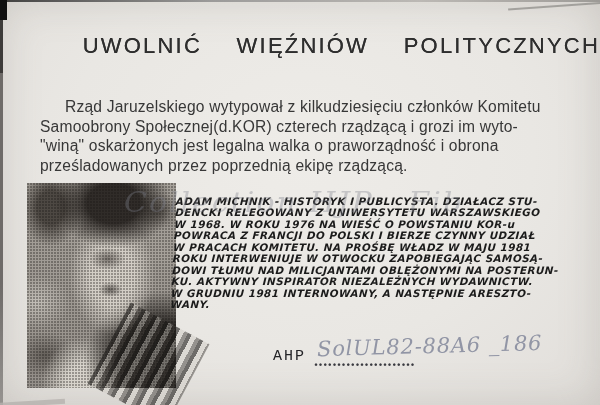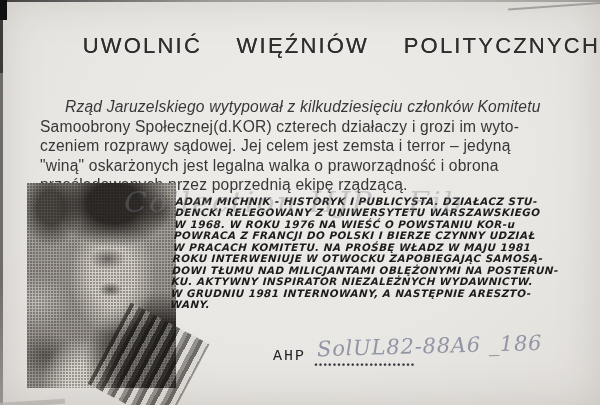--- a/index.html
+++ b/index.html
@@ -22,21 +22,21 @@
     transform:rotate(-3.5deg);opacity:.8;}
 
   .title{
     position:absolute;top:33px;left:0;width:600px;text-align:right;
     font-size:22px;letter-spacing:2.2px;word-spacing:9px;color:#2e2e2e;
     white-space:pre;text-shadow:0 0 .5px #3a3a3a;
   }
   .intro{position:absolute;left:40px;top:97px;width:537px;
     font-size:15.6px;line-height:19.6px;color:#373737;letter-spacing:.2px;}
   .intro .line{white-space:nowrap;}
-  .intro .indent{padding-left:25px;font-style:italic;}
+  .intro .indent{padding-left:25px;}
 
   
   .photo{
     position:absolute;left:27px;top:183px;width:149px;height:205px;
     background:
       radial-gradient(95px 72px at 58% 10%, rgba(38,34,31,.92) 0 28%, rgba(38,34,31,0) 62%),
       radial-gradient(45px 55px at 16% 12%, rgba(62,57,52,.85) 0 30%, transparent 70%),
       radial-gradient(34px 26px at 88% 14%, rgba(70,65,60,.7), transparent 72%),
       radial-gradient(26px 16px at 54% 37%, rgba(52,46,42,.55), transparent 70%),
       radial-gradient(16px 10px at 56% 52%, rgba(45,40,37,.6), transparent 75%),
@@ -93,22 +93,21 @@
 </style>
 </head>
 <body>
 
 <div class="scan">
 
   <div class="title">UWOLNIĆ  WIĘŹNIÓW  POLITYCZNYCH</div>
 
   <div class="intro">
     <div class="line indent">Rząd Jaruzelskiego wytypował z kilkudziesięciu członków Komitetu</div>
-    <div class="line">Samoobrony Społecznej(d.KOR) czterech działaczy i grozi im wyto-</div>
-    <div class="line">czeniem rozprawy sądowej. Jej celem jest zemsta i terror – jedyną</div>
+    <div class="line">Samoobrony Społecznej(d.KOR) czterech rządzącą i grozi im wyto-</div>
     <div class="line">"winą" oskarżonych jest legalna walka o praworządność i obrona</div>
     <div class="line">prześladowanych przez poprzednią ekipę rządzącą.</div>
   </div>
 
   <div class="photo" title="halftone black-and-white portrait of Adam Michnik">
     <div class="photo-jacket"></div>
     <div class="photo-dots"></div>
   </div>
 
   <div class="bio">

